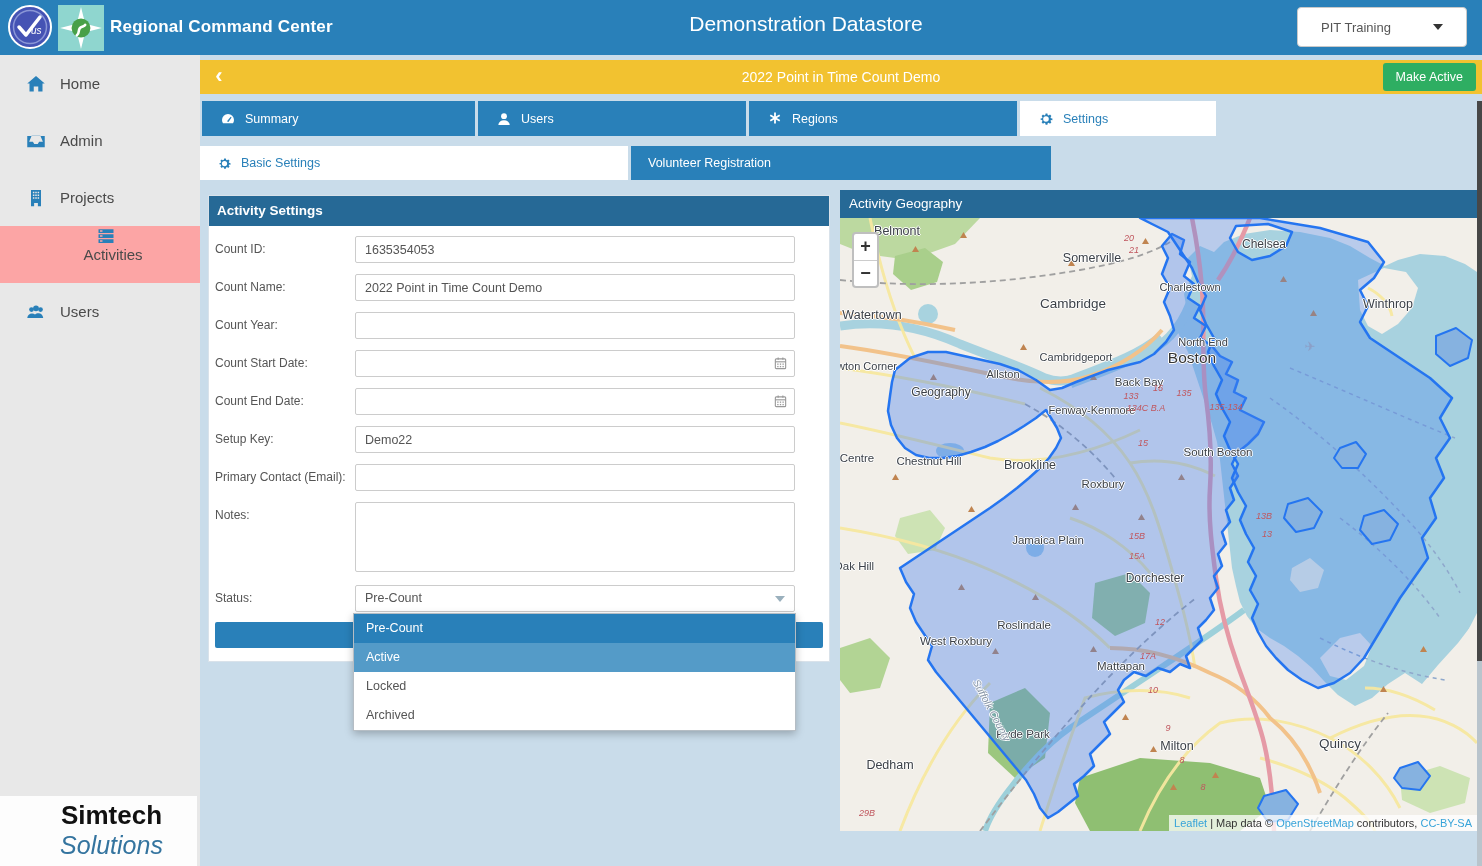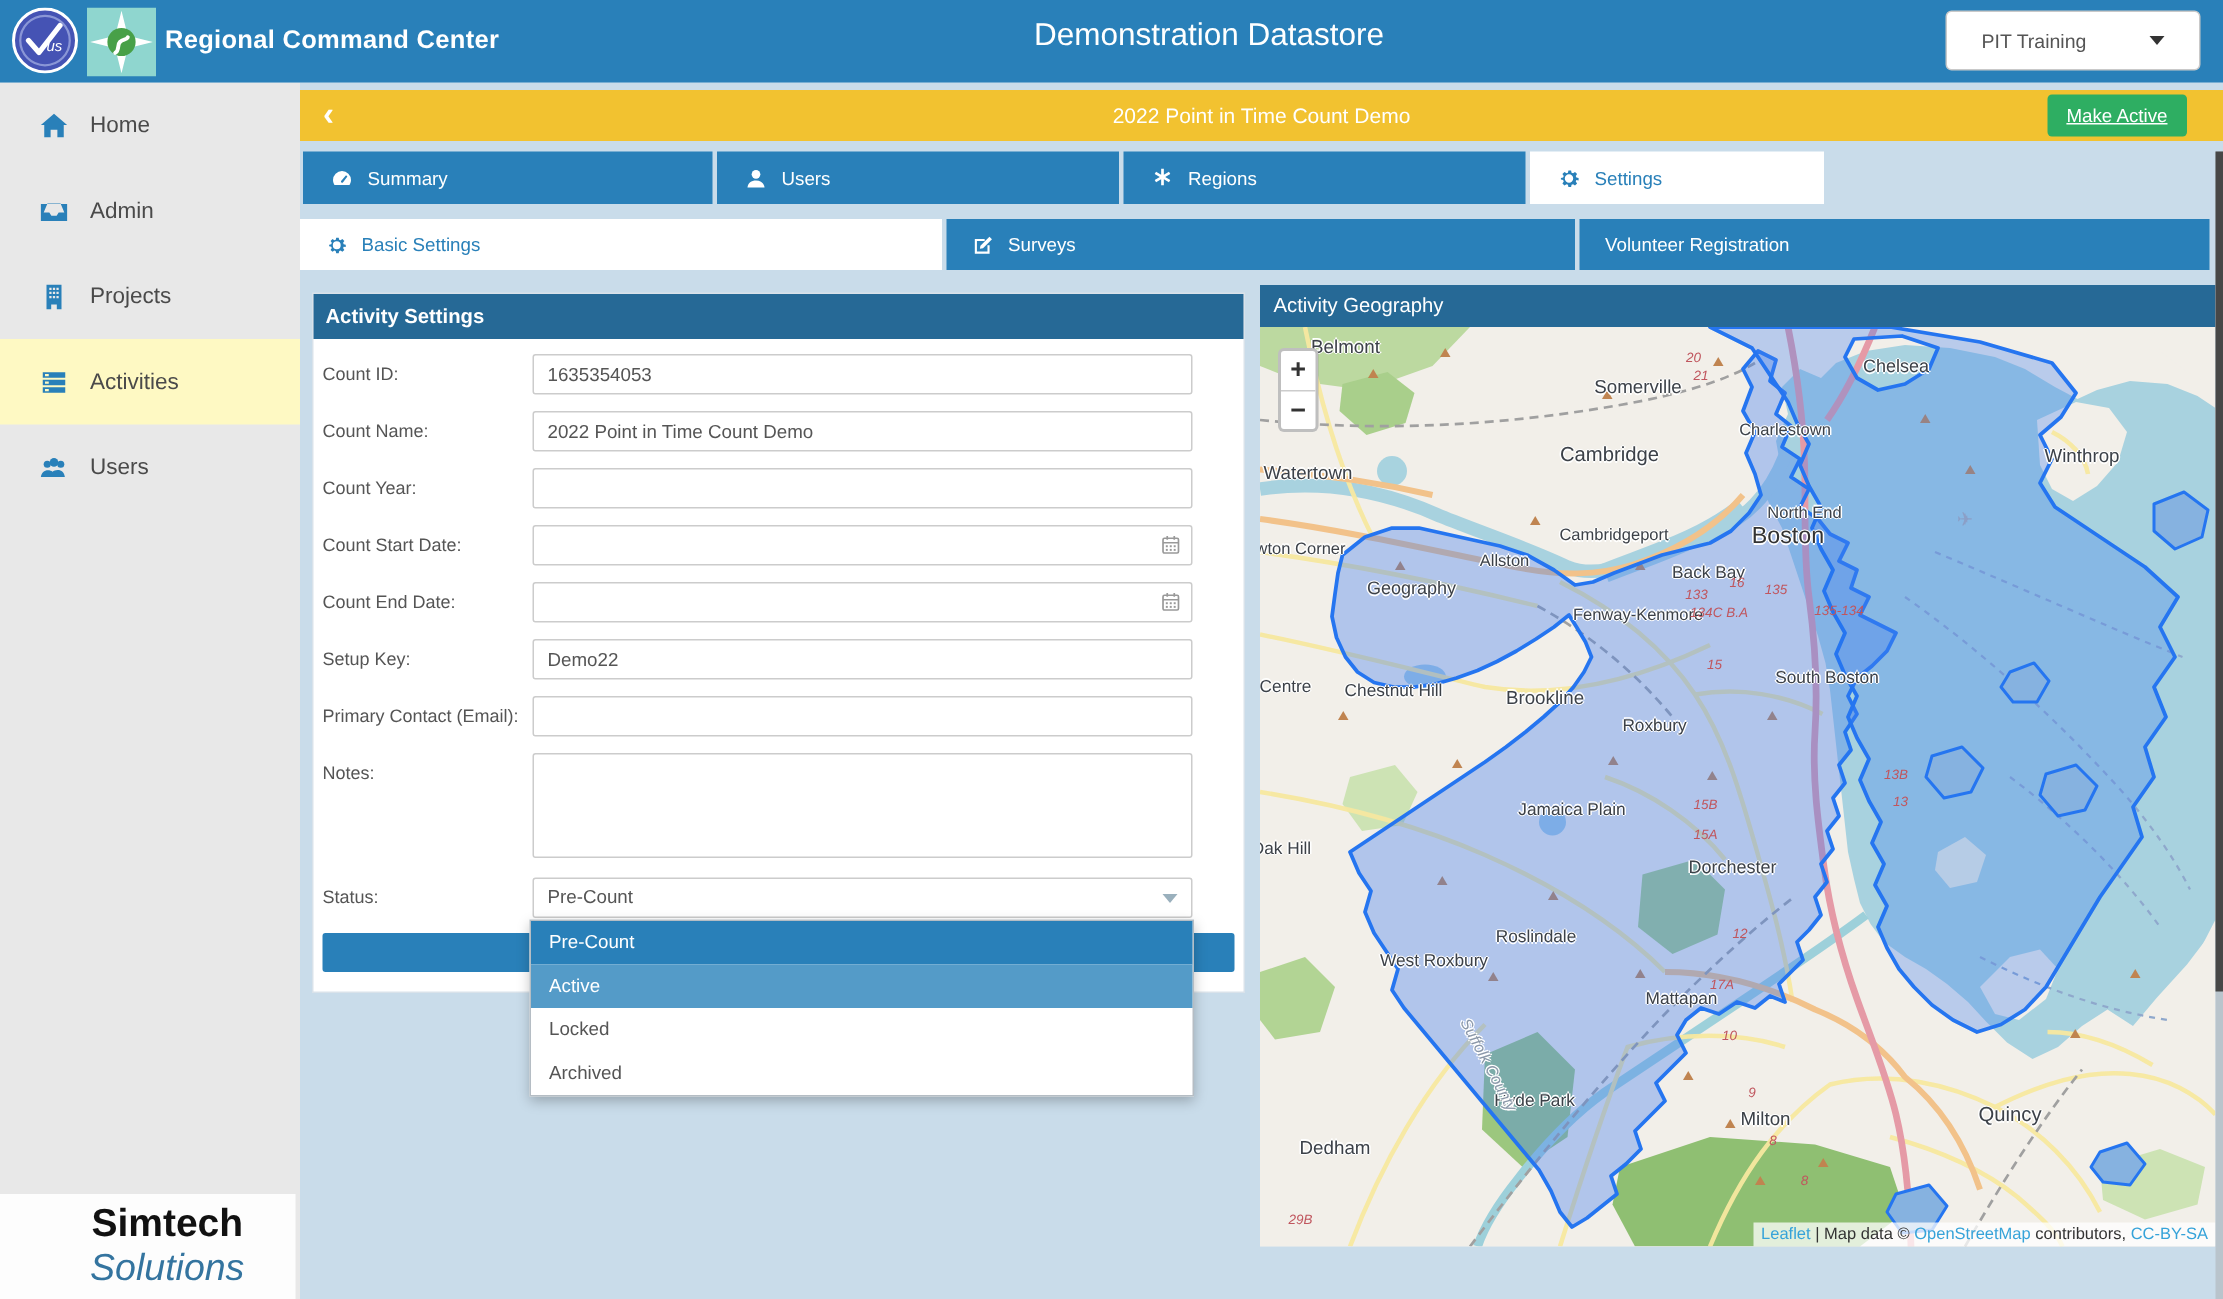--- a/index.html
+++ b/index.html
@@ -12,31 +12,31 @@
   .logo-compass { position:absolute; left:58px; top:5px; width:46px; height:46px; }
   .app-title { position:absolute; left:110px; top:17px; color:#fff; font-size:17px; font-weight:bold; letter-spacing:.2px; }
   .page-title { position:absolute; left:681px; top:12px; width:250px; text-align:center; color:#fff; font-size:21px; }
   .user-dropdown { position:absolute; right:15px; top:7px; width:170px; height:40px; background:#fff; border:1px solid #c9c9c9; border-radius:4px; display:flex; align-items:center; justify-content:center; cursor:pointer;gap:20px; }
   .user-dropdown span.lbl { font-size:13px; color:#555; }
   .caret-dn { width:0; height:0; border-left:5px solid transparent; border-right:5px solid transparent; border-top:6px solid #333; margin-left:22px; }
 
   
   .sidebar { position:absolute; left:0; top:55px; width:200px; height:811px; background:#e8e8e8; z-index:20; }
   .side-item { position:relative; height:57px; display:flex; align-items:center; padding-left:26px; cursor:pointer; color:#4a4a4a; font-size:15px; }
-  .side-item.active { background:#fef9c3; }
+  .side-item.active { background:#fca5a5;flex-direction:column; }
   .side-item .ic { width:20px; height:20px; margin-right:14px; color:#2980b9; flex:0 0 auto; }
   .brand { position:absolute; left:0; bottom:0; width:197px; height:70px; background:#fdfdfd; padding:4px 14px 0 40px; text-align:center; }
   .brand .l1 { font-size:26px; font-weight:bold; color:#111; line-height:30px; }
   .brand .l2 { font-size:25px; font-style:italic; color:#34749f; line-height:30px; }
 
   
   .activity-bar { position:absolute; left:200px; top:60px; width:1282px; height:34px; background:#f2c230; z-index:10; }
   .back-btn { position:absolute; left:6px; top:0; width:26px; height:34px; color:#fff; font-size:22px; font-weight:bold; line-height:31px; text-align:center; cursor:pointer; }
   .activity-title { position:absolute; left:0; top:0; width:100%; text-align:center; line-height:34px; color:#fff; font-size:14px; }
-  .make-active { position:absolute; right:24px; top:3px; height:28px; padding:0 13px; background:#2eae62; color:#fff; border:none; border-radius:3px; font-size:12.5px; cursor:pointer; line-height:28px;text-decoration:underline; }
+  .make-active { position:absolute; right:6px; top:3px; height:28px; padding:0 13px; background:#2eae62; color:#fff; border:none; border-radius:3px; font-size:12.5px; cursor:pointer; line-height:28px; }
 
   
   .tabs { position:absolute; left:202px; top:101px; height:35px; display:flex; gap:3px; z-index:10; }
   .tab { height:35px; background:#2980b9; color:#fff; display:flex; align-items:center; padding-left:18px; font-size:12.5px; cursor:pointer; }
   .tab .ic { width:16px; height:16px; margin-right:9px; }
   .tab.active { background:#fff; color:#2980b9; }
   .subtabs { position:absolute; left:200px; top:146px; height:34px; display:flex; gap:3px; z-index:10; }
   .subtab { height:34px; background:#2980b9; color:#fff; display:flex; align-items:center; padding-left:17px; font-size:12.5px; cursor:pointer; }
   .subtab .ic { width:15px; height:15px; margin-right:9px; }
   .subtab.active { background:#fff; color:#2980b9; }
@@ -202,29 +202,20 @@
   </nav>
 
   <nav class="subtabs">
     <div class="subtab active" style="width:428px">
       <span class="ic">
         <svg viewBox="0 0 16 16" width="15" height="15">
             <path fill-rule="evenodd" fill="currentColor" d="M8 5.2a2.8 2.8 0 1 0 0 5.6 2.8 2.8 0 0 0 0-5.6Zm6.4 4.1-1.5-.3a5 5 0 0 1-.4 1l.9 1.3-1.4 1.4-1.3-.9a5 5 0 0 1-1 .4l-.3 1.5H7.6l-.3-1.5a5 5 0 0 1-1-.4l-1.3.9-1.4-1.4.9-1.3a5 5 0 0 1-.4-1l-1.5-.3V7.6l1.5-.3a5 5 0 0 1 .4-1l-.9-1.3 1.4-1.4 1.3.9a5 5 0 0 1 1-.4l.3-1.5h1.8l.3 1.5a5 5 0 0 1 1 .4l1.3-.9 1.4 1.4-.9 1.3a5 5 0 0 1 .4 1l1.5.3Z"></path>
           </svg>
       </span>
       <span>Basic Settings</span>
-    </div>
-    <div class="subtab" style="width:419px">
-      <span class="ic">
-        <svg viewBox="0 0 16 16" width="15" height="15" fill="currentColor">
-            <path d="M2 3.5h7V5H3.5v7.5H11V8h1.5v6H2Z"></path>
-            <path d="M6 8.3 12.4 1.9l1.8 1.8L7.8 10.1 5.6 10.5Z"></path>
-          </svg>
-      </span>
-      <span>Surveys</span>
     </div>
     <div class="subtab" style="width:420px">
       <span>Volunteer Registration</span>
     </div>
   </nav>
 
   <section class="settings-card">
     <div class="card-head">Activity Settings</div>
 
     <div class="frow" style="top:40px">

